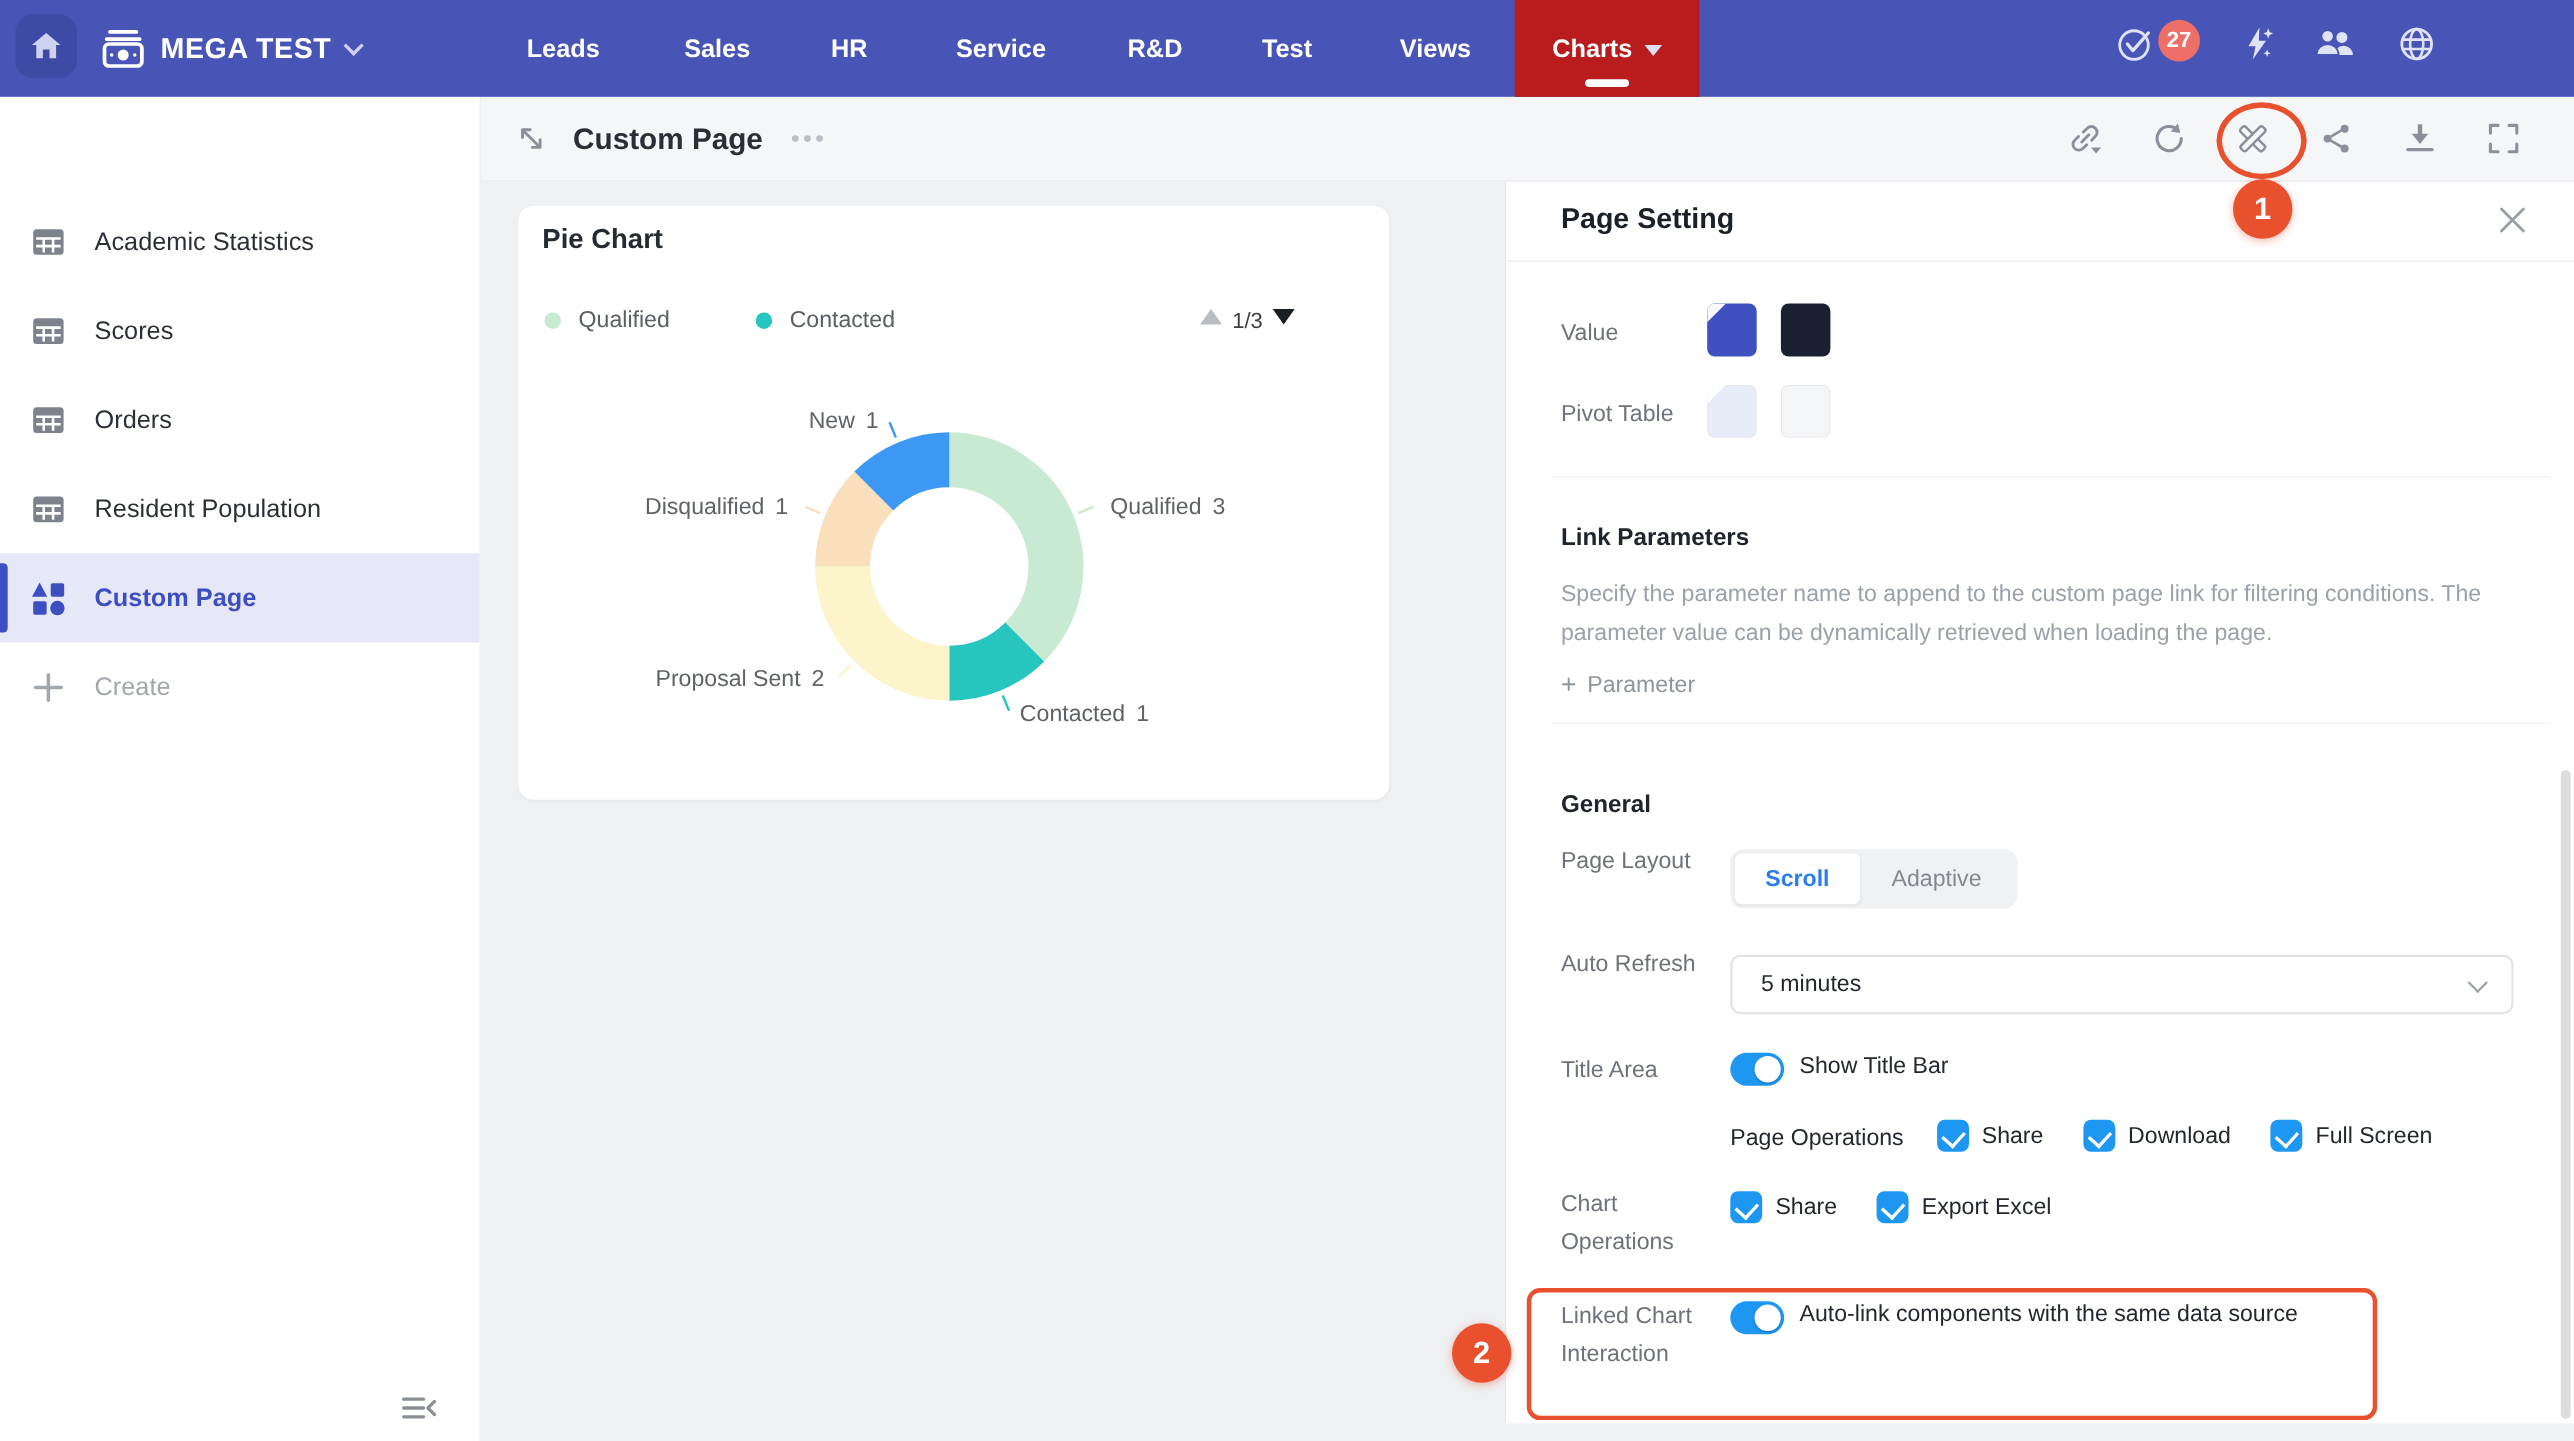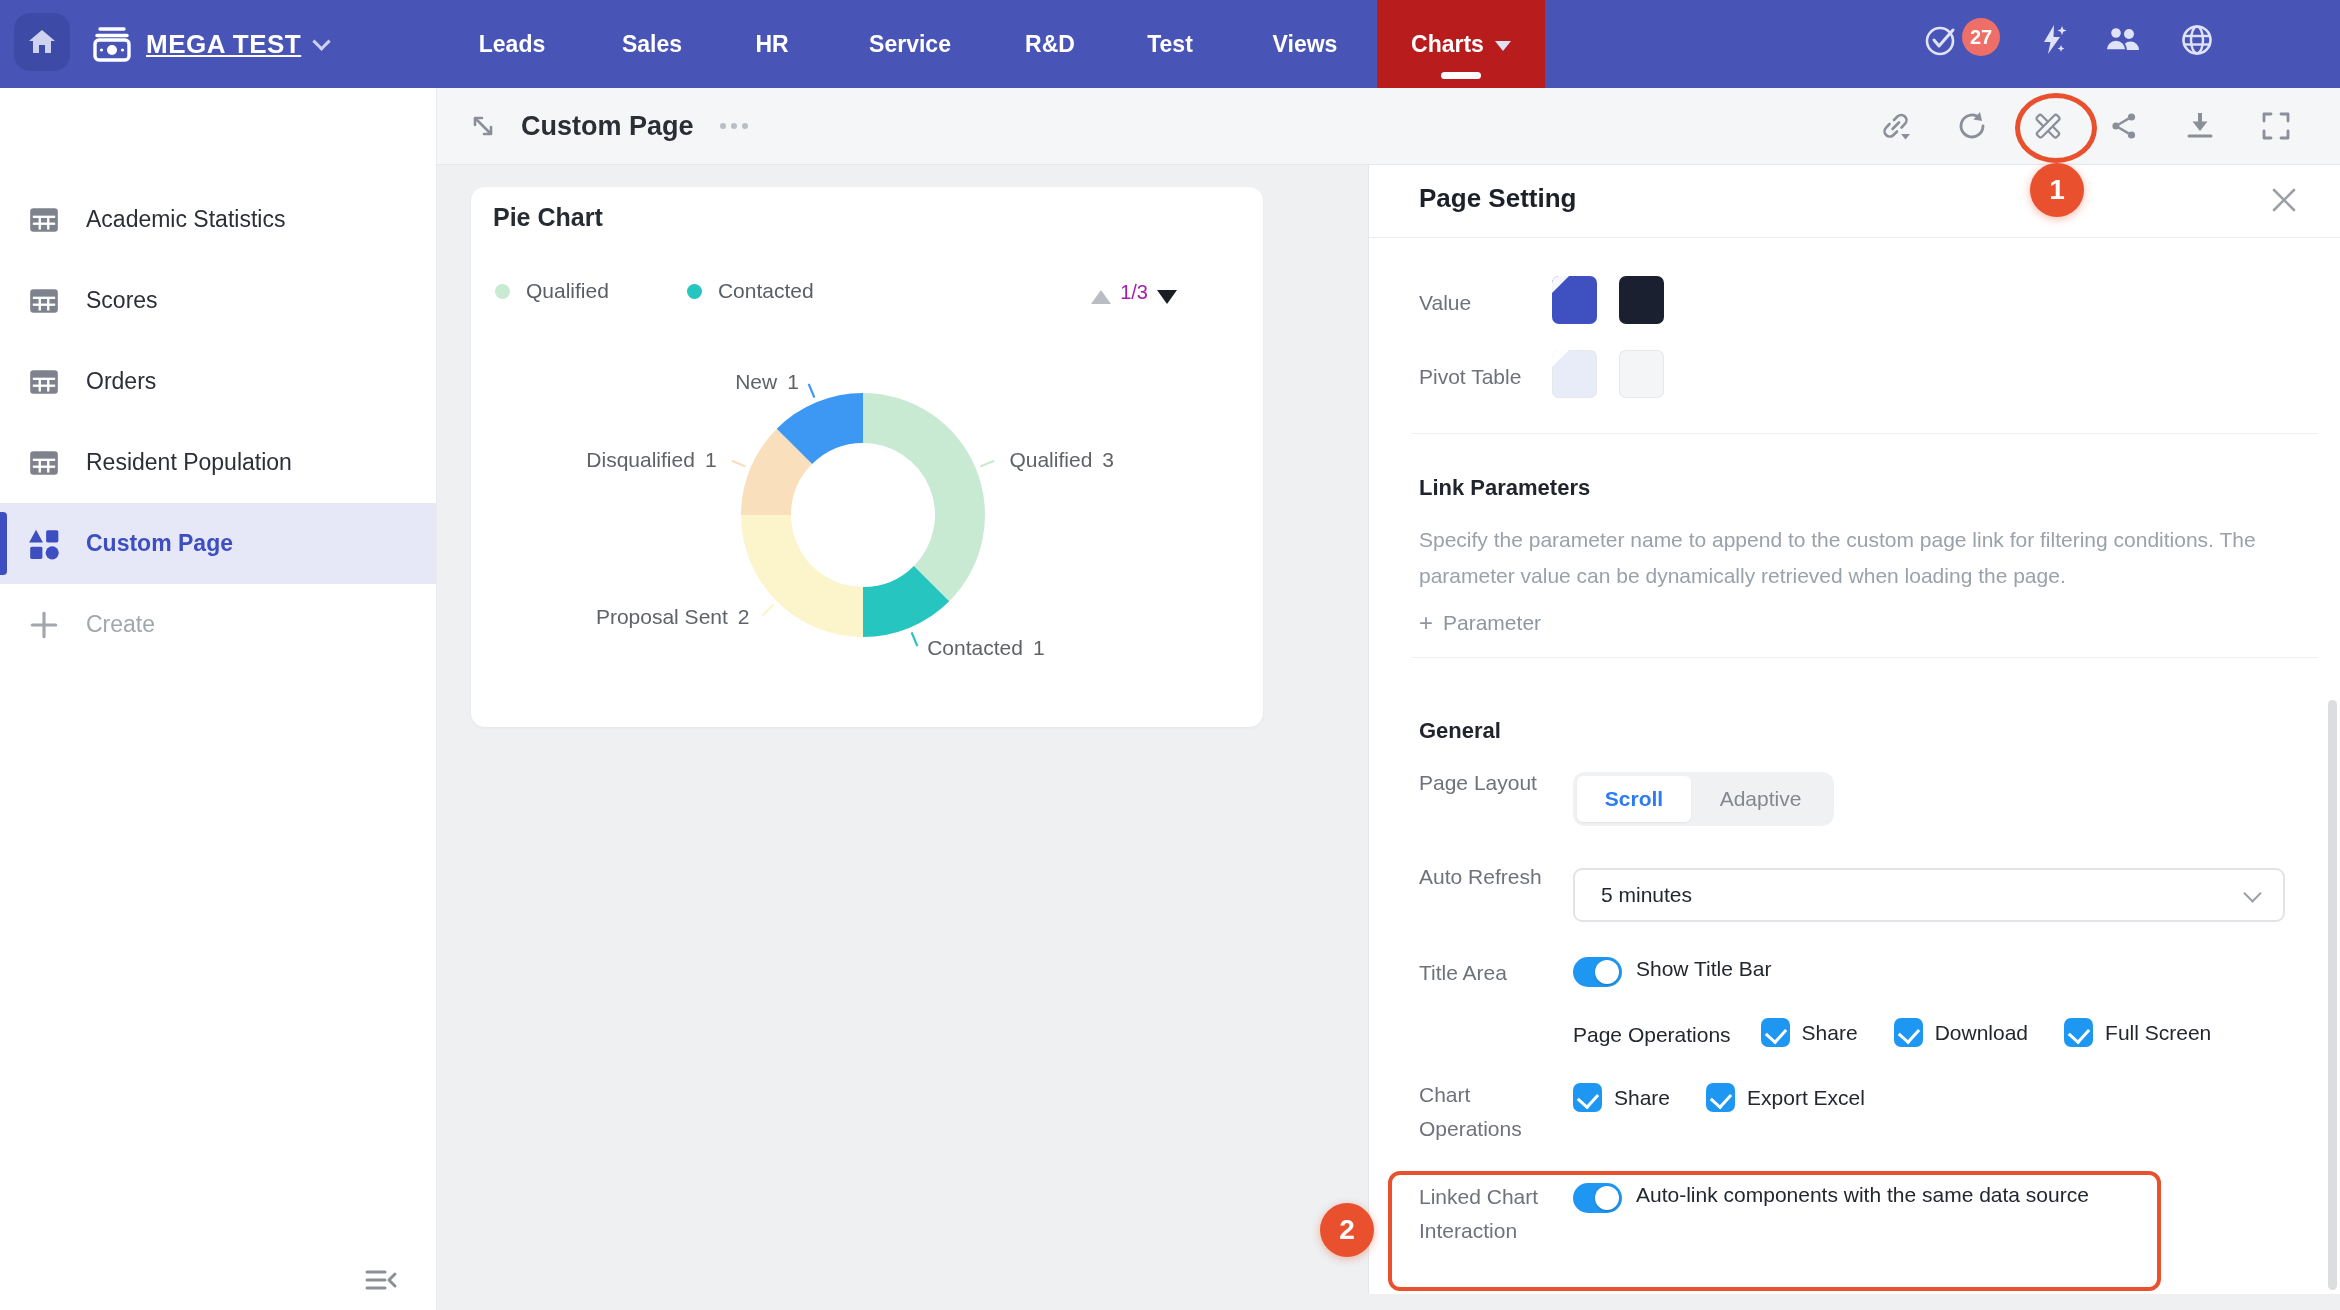--- a/index.html
+++ b/index.html
@@ -3,21 +3,21 @@
 <meta charset="utf-8">
 <style>
   * { margin:0; padding:0; box-sizing:border-box; }
   body { font-family:"Liberation Sans","DejaVu Sans",sans-serif; background:#dfe1e4; }
   #root { position:relative; width:2340px; height:1310px; background:#eef0f2; overflow:hidden; }
 
   
   .topnav { position:absolute; left:0; top:0; width:100%; height:88px; background:#4855b7; z-index:5; }
   .home-btn { position:absolute; left:14px; top:13px; width:56px; height:58px; border-radius:16px;
               background:rgba(15,22,80,.16); display:flex; align-items:center; justify-content:center; }
-  .brand { position:absolute; left:92px; top:0; height:88px; display:flex; align-items:center; gap:14px; color:#fff; cursor:pointer;text-decoration:underline; }
+  .brand { position:absolute; left:92px; top:0; height:88px; display:flex; align-items:center; gap:14px; color:#fff; cursor:pointer; }
   .brand-name { font-size:26px; font-weight:bold; letter-spacing:.5px; }
   .chev { width:13px; height:13px; border-right:3px solid #ccd2ef; border-bottom:3px solid #ccd2ef;
           transform:rotate(45deg) translate(-2px,-2px); }
   .nav-item { position:absolute; top:0; height:88px; display:flex; align-items:center;
               transform:translateX(-50%); color:#fff; font-size:23px; font-weight:bold; cursor:pointer; }
   .ni0{left:512px}.ni1{left:652px}.ni2{left:772px}.ni3{left:910px}.ni4{left:1050px}.ni5{left:1170px}.ni6{left:1305px}
   .nav-tab { position:absolute; left:1377px; top:0; width:168px; height:88px; background:#b91c1c;
              display:flex; align-items:center; justify-content:center; gap:11px; color:#fff;
              font-size:23px; font-weight:bold; cursor:pointer; }
   .nav-tab .tri { width:0; height:0; border-left:8px solid transparent; border-right:8px solid transparent;
@@ -58,22 +58,22 @@
   #ann1 { left:2030px; top:163px; } #ann2 { left:1320px; top:1203px; }
 
   
   .card { position:absolute; left:471px; top:187px; width:792px; height:540px; background:#fff;
           border-radius:14px; box-shadow:0 1px 3px rgba(31,35,41,.05); z-index:2; }
   .card-title { position:absolute; left:22px; top:16px; font-size:25px; font-weight:bold; color:#262a31; }
   .legend-row { position:absolute; left:24px; top:92px; display:flex; align-items:center; gap:78px;
                 font-size:21px; color:#5a5e66; }
   .legend-item { display:flex; align-items:center; gap:16px; cursor:pointer; }
   .legend-dot { width:15px; height:15px; border-radius:50%; }
-  .pager { position:absolute; right:86px; top:94px; display:flex; align-items:flex-end; gap:9px;
-           font-size:20px; color:#a21caf; }
+  .pager { position:absolute; right:86px; top:94px; display:flex; align-items:flex-start; gap:9px;
+           font-size:20px; color:#404040; }
   .tri-up { width:0; height:0; border-left:10px solid transparent; border-right:10px solid transparent;
             border-bottom:14px solid #b9bdc3; cursor:pointer; }
   .tri-down { width:0; height:0; border-left:10px solid transparent; border-right:10px solid transparent;
               border-top:14px solid #191d24; cursor:pointer; }
   .donut-svg { position:absolute; left:0; top:0; width:792px; height:540px; }
 
   
   .panel { position:absolute; left:1368px; top:165px; width:972px; height:1129px; background:#fff;
            border-left:1px solid #e5e6e9; z-index:2; }
   .panel-title { position:absolute; left:50px; top:18px; font-size:26px; font-weight:bold; color:#1c2028; }

